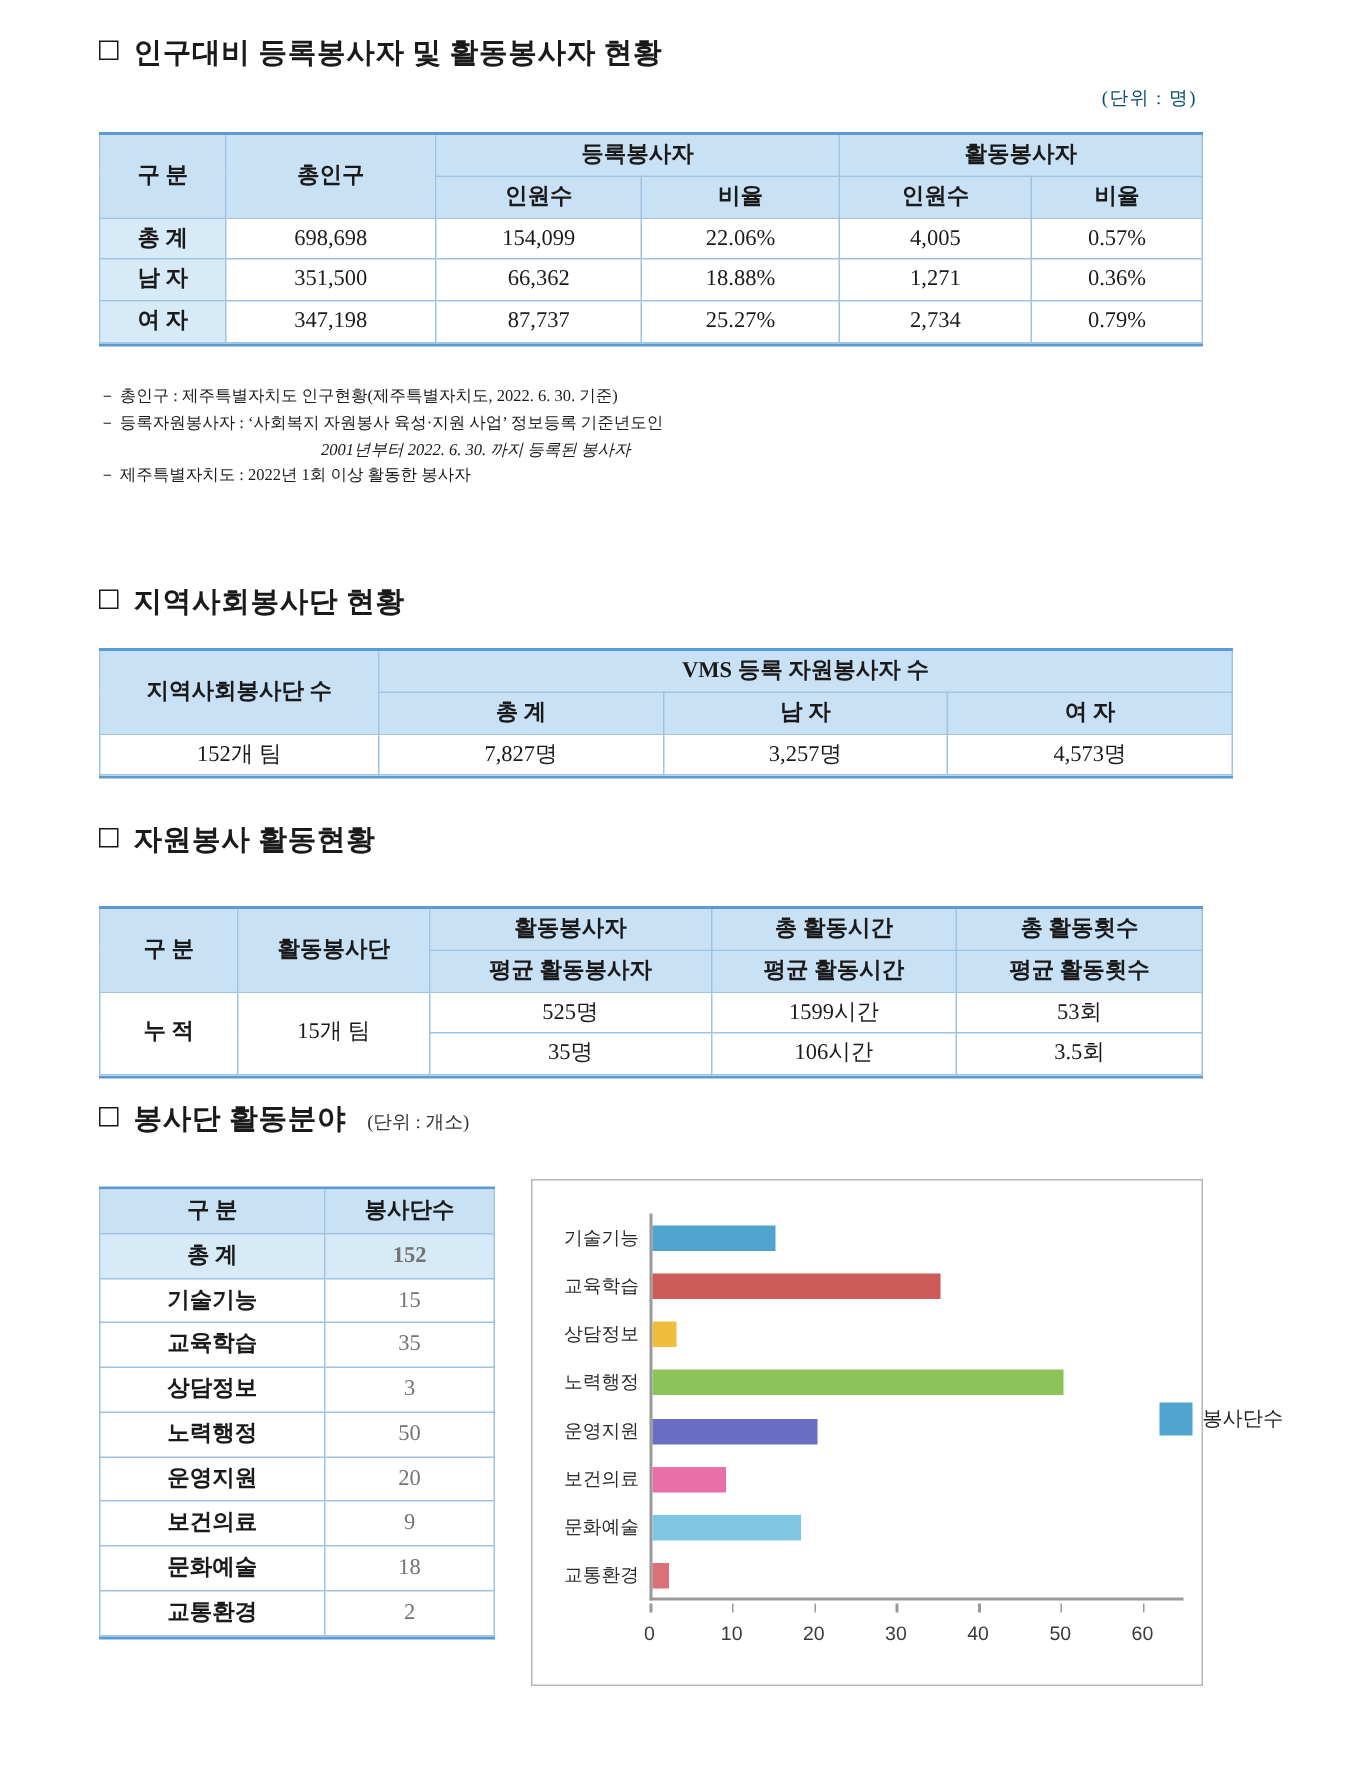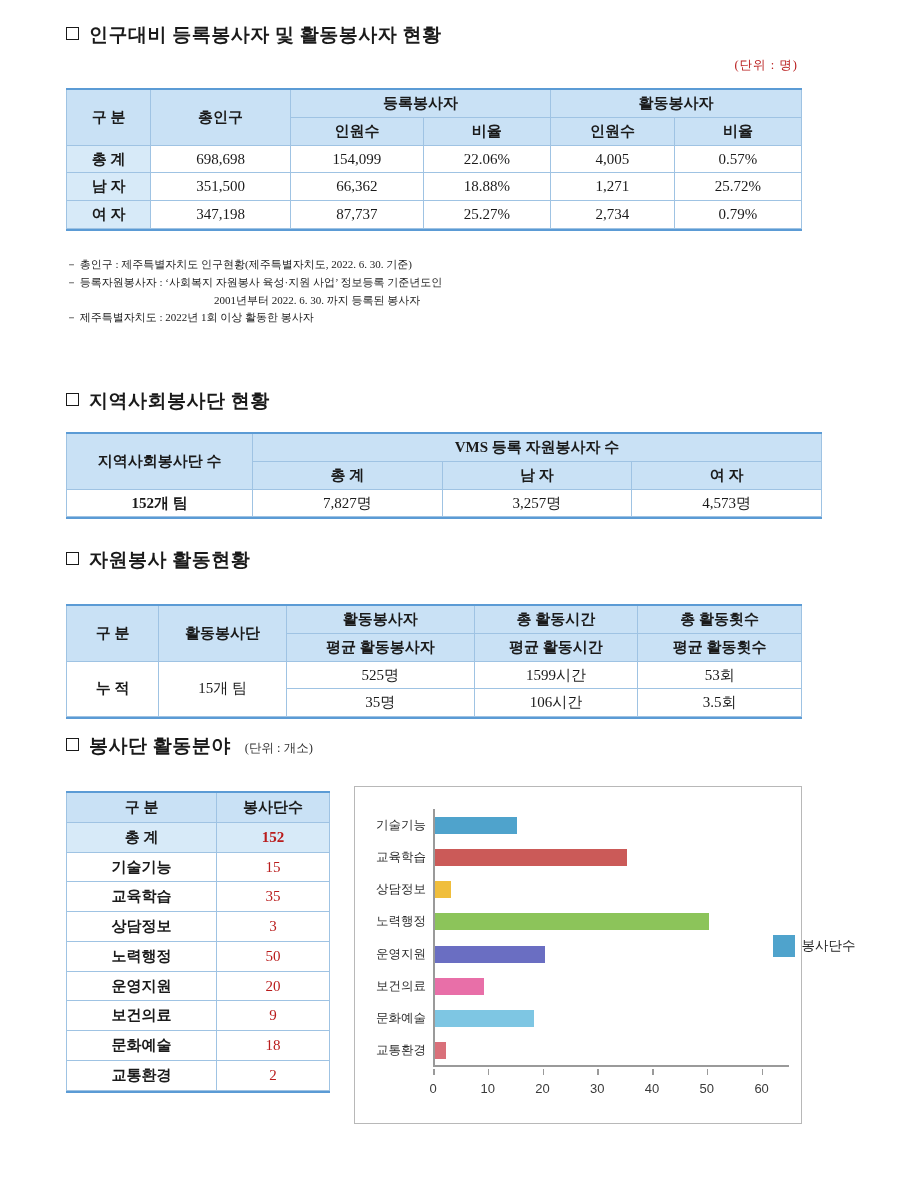--- a/index.html
+++ b/index.html
@@ -23,21 +23,21 @@
   .sec-head .box {
     display:inline-block; width:13px; height:13px;
     border:1.6px solid #1a1a1a; margin-right:10px;
     position:relative; top:-1px; flex:none;
   }
   .sec-head .unit {
     font-size:12.5px; font-weight:normal; margin-left:14px;
     letter-spacing:0px; color:#333;
   }
 
-  .unit-right { text-align:right; font-size:12.5px; letter-spacing:1px; color:#b91c1c; }
+  .unit-right { text-align:right; font-size:12.5px; letter-spacing:1px; color:#0c4a6e; }
 
   
   table.t {
     border-collapse:collapse;
     width:100%;
     font-size:15px;
   }
   table.t th, table.t td {
     border:1px solid #9fc3e3;
     text-align:center;
@@ -66,30 +66,30 @@
   #h2      { position:absolute; left:66px;  top:388px; }
   #tbl2    { position:absolute; left:66px;  top:432px; width:756px; }
   #h3      { position:absolute; left:66px;  top:547px; }
   #tbl3    { position:absolute; left:66px;  top:604px; width:736px; }
   #h4      { position:absolute; left:66px;  top:733px; }
   #tbl4    { position:absolute; left:66px;  top:791px; width:264px; }
   #chart   { position:absolute; left:354px; top:786px; width:448px; height:338px; }
 
   
   .note { font-size:11px; line-height:1.62; white-space:nowrap; }
-  .note.indent { padding-left:148px; }
+  .note.indent { padding-left:148px;font-style:italic; }
 
   
   #tbl1 col.c1 { width:84px; }
   #tbl1 col.c2 { width:140px; }
 
   
   #tbl4 table.t th, #tbl4 table.t td { padding:5px 4px; font-size:15px; }
   #tbl4 td.cat { font-weight:bold; }
-  #tbl4 td.val { color:#b91c1c; }
+  #tbl4 td.val { color:#737373; }
   #tbl4 tr.total td { background:#d7eaf8; font-weight:bold; }
   #tbl4 tr.total td.val { font-weight:bold; }
 
   
   .chart-box {
     width:100%; height:100%;
     border:1px solid #b8b8b8; background:#ffffff;
     position:relative;
   }
   .plot {
@@ -169,21 +169,21 @@
           <td>22.06%</td>
           <td>4,005</td>
           <td>0.57%</td>
         </tr>
         <tr>
           <td class="hd">남 자</td>
           <td>351,500</td>
           <td>66,362</td>
           <td>18.88%</td>
           <td>1,271</td>
-          <td>25.72%</td>
+          <td>0.36%</td>
         </tr>
         <tr>
           <td class="hd">여 자</td>
           <td>347,198</td>
           <td>87,737</td>
           <td>25.27%</td>
           <td>2,734</td>
           <td>0.79%</td>
         </tr>
       </tbody>
@@ -216,21 +216,21 @@
           <th colspan="3">VMS 등록 자원봉사자 수</th>
         </tr>
         <tr>
           <th>총 계</th>
           <th>남 자</th>
           <th>여 자</th>
         </tr>
       </thead>
       <tbody>
         <tr>
-          <td style="font-weight:bold">152개 팀</td>
+          <td style="font-weight:normal">152개 팀</td>
           <td>7,827명</td>
           <td>3,257명</td>
           <td>4,573명</td>
         </tr>
       </tbody>
     </table>
   </div>
 
   <div class="sec-head" id="h3">
     <span class="box"></span>

